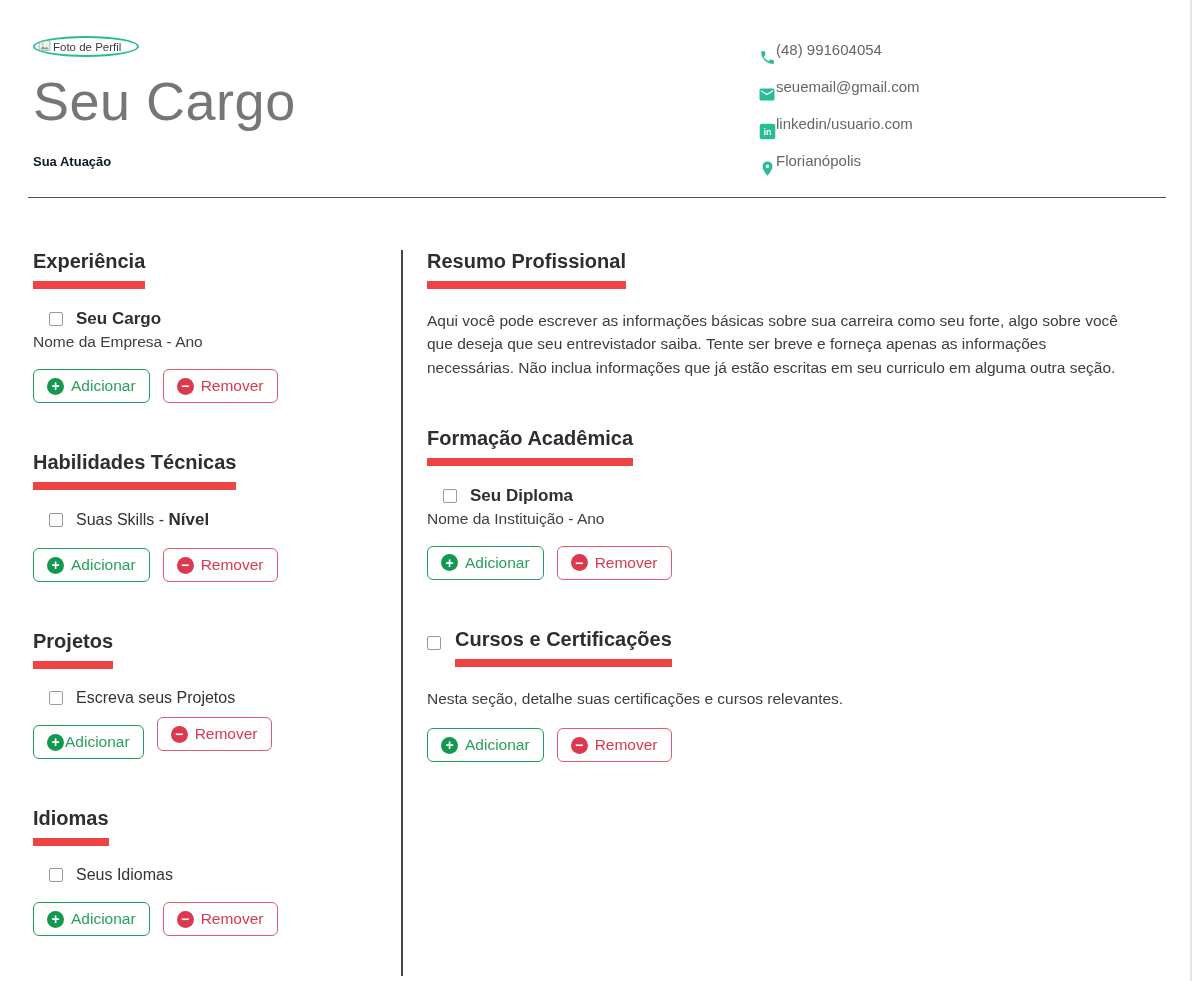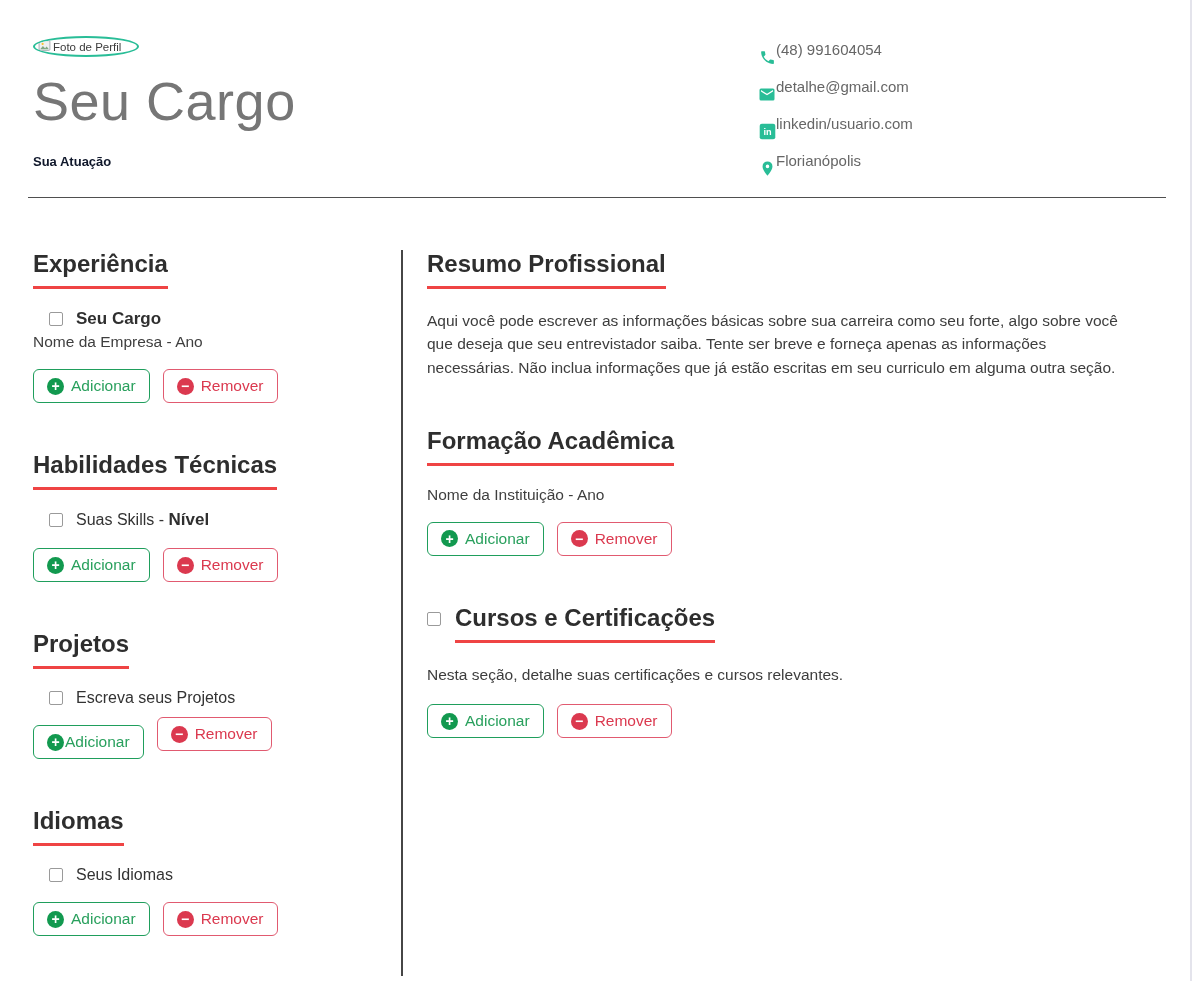--- a/index.html
+++ b/index.html
@@ -29,22 +29,22 @@
   
   .divider-h { border:none; border-top:1.5px solid #4F4F4F; margin: 25px 28px 0 28px; }
   
   .main { display:flex; align-items:stretch; padding-top:52px; min-height:746px; }
   .col-left  { width:401px; padding-left:33px; padding-right:30px; }
   .divider-v { width:2px; background:#464646; margin-bottom:8px; }
   .col-right { flex:1; padding-left:24px; padding-right:58px; }
   .section { margin-bottom:48px; }
   .section-header { display:flex; align-items:center; gap:14px; margin-bottom:20px; }
   .section-title {
-    display:inline-block; font-size:24px; font-weight:700; color:#2e2e2e;
-    padding-bottom:8px; border-bottom:3px solid #ef4444;
+    display:inline-block; font-size:20px; font-weight:700; color:#2e2e2e;
+    padding-bottom:8px; border-bottom:8px solid #ef4444;
   }
   .checkbox {
     width:14px; height:14px; min-width:14px; border:1.5px solid #9a9a9a;
     border-radius:2px; background:#fff; display:inline-block; cursor:pointer;
   }
   .section-header .checkbox { margin-bottom:8px; }
   .cb-row { display:flex; align-items:center; gap:13px; font-size:16px; color:#333; margin-bottom:4px;margin-left:16px; }
   .cb-row .label b { font-size:17px; color:#2f2f2f; }
   .subtext { font-size:15.5px; color:#3f3f3f; margin-top:3px; }
   .paragraph { font-size:15.5px; color:#3d3d3d; line-height:1.5; }
@@ -103,21 +103,21 @@
 </span>
     <span>(48) 991604054</span>
   </div>
 
   <div class="contact-row">
     <span class="cicon">
   <svg viewBox="0 0 24 24" width="19" height="19" fill="#29BD97">
             <path d="M20 4H4a2 2 0 0 0-2 2v12a2 2 0 0 0 2 2h16a2 2 0 0 0 2-2V6a2 2 0 0 0-2-2zm0 4-8 5-8-5V6l8 5 8-5v2z"></path>
           </svg>
 </span>
-    <span>detalhe@gmail.com</span>
+    <span>seuemail@gmail.com</span>
   </div>
 
   <div class="contact-row">
     <span class="cicon">
   <svg viewBox="0 0 24 24" width="17" height="17">
             <rect x="1" y="1" width="22" height="22" rx="3" fill="#29BD97"></rect>
             <text x="12" y="17.5" font-size="13" font-weight="bold" fill="#fff" text-anchor="middle" font-family="Liberation Sans, sans-serif">in</text>
           </svg>
 </span>
     <span>linkedin/usuario.com</span>
@@ -246,20 +246,24 @@
     <p class="paragraph">Aqui você pode escrever as informações básicas sobre sua carreira como seu forte, algo sobre você que deseja que seu entrevistador saiba. Tente ser breve e forneça apenas as informações necessárias. Não inclua informações que já estão escritas em seu curriculo em alguma outra seção.</p>
 
   </section>
 
   <section class="section section-formacao-academica">
     <div class="section-header">
 
       <h2 class="section-title">Formação Acadêmica</h2>
     </div>
     <div>
+          <div class="cb-row">
+            <span class="checkbox"></span>
+            <span class="label"><b>Seu Diploma</b></span>
+          </div>
           <div class="subtext">Nome da Instituição - Ano</div>
         </div>
 
     <div class="btn-row">
       <button class="btn btn-add">
         <span class="btn-icon">+</span>
         <span>Adicionar</span>
       </button>
       <button class="btn btn-remove">
         <span class="btn-icon">−</span>

